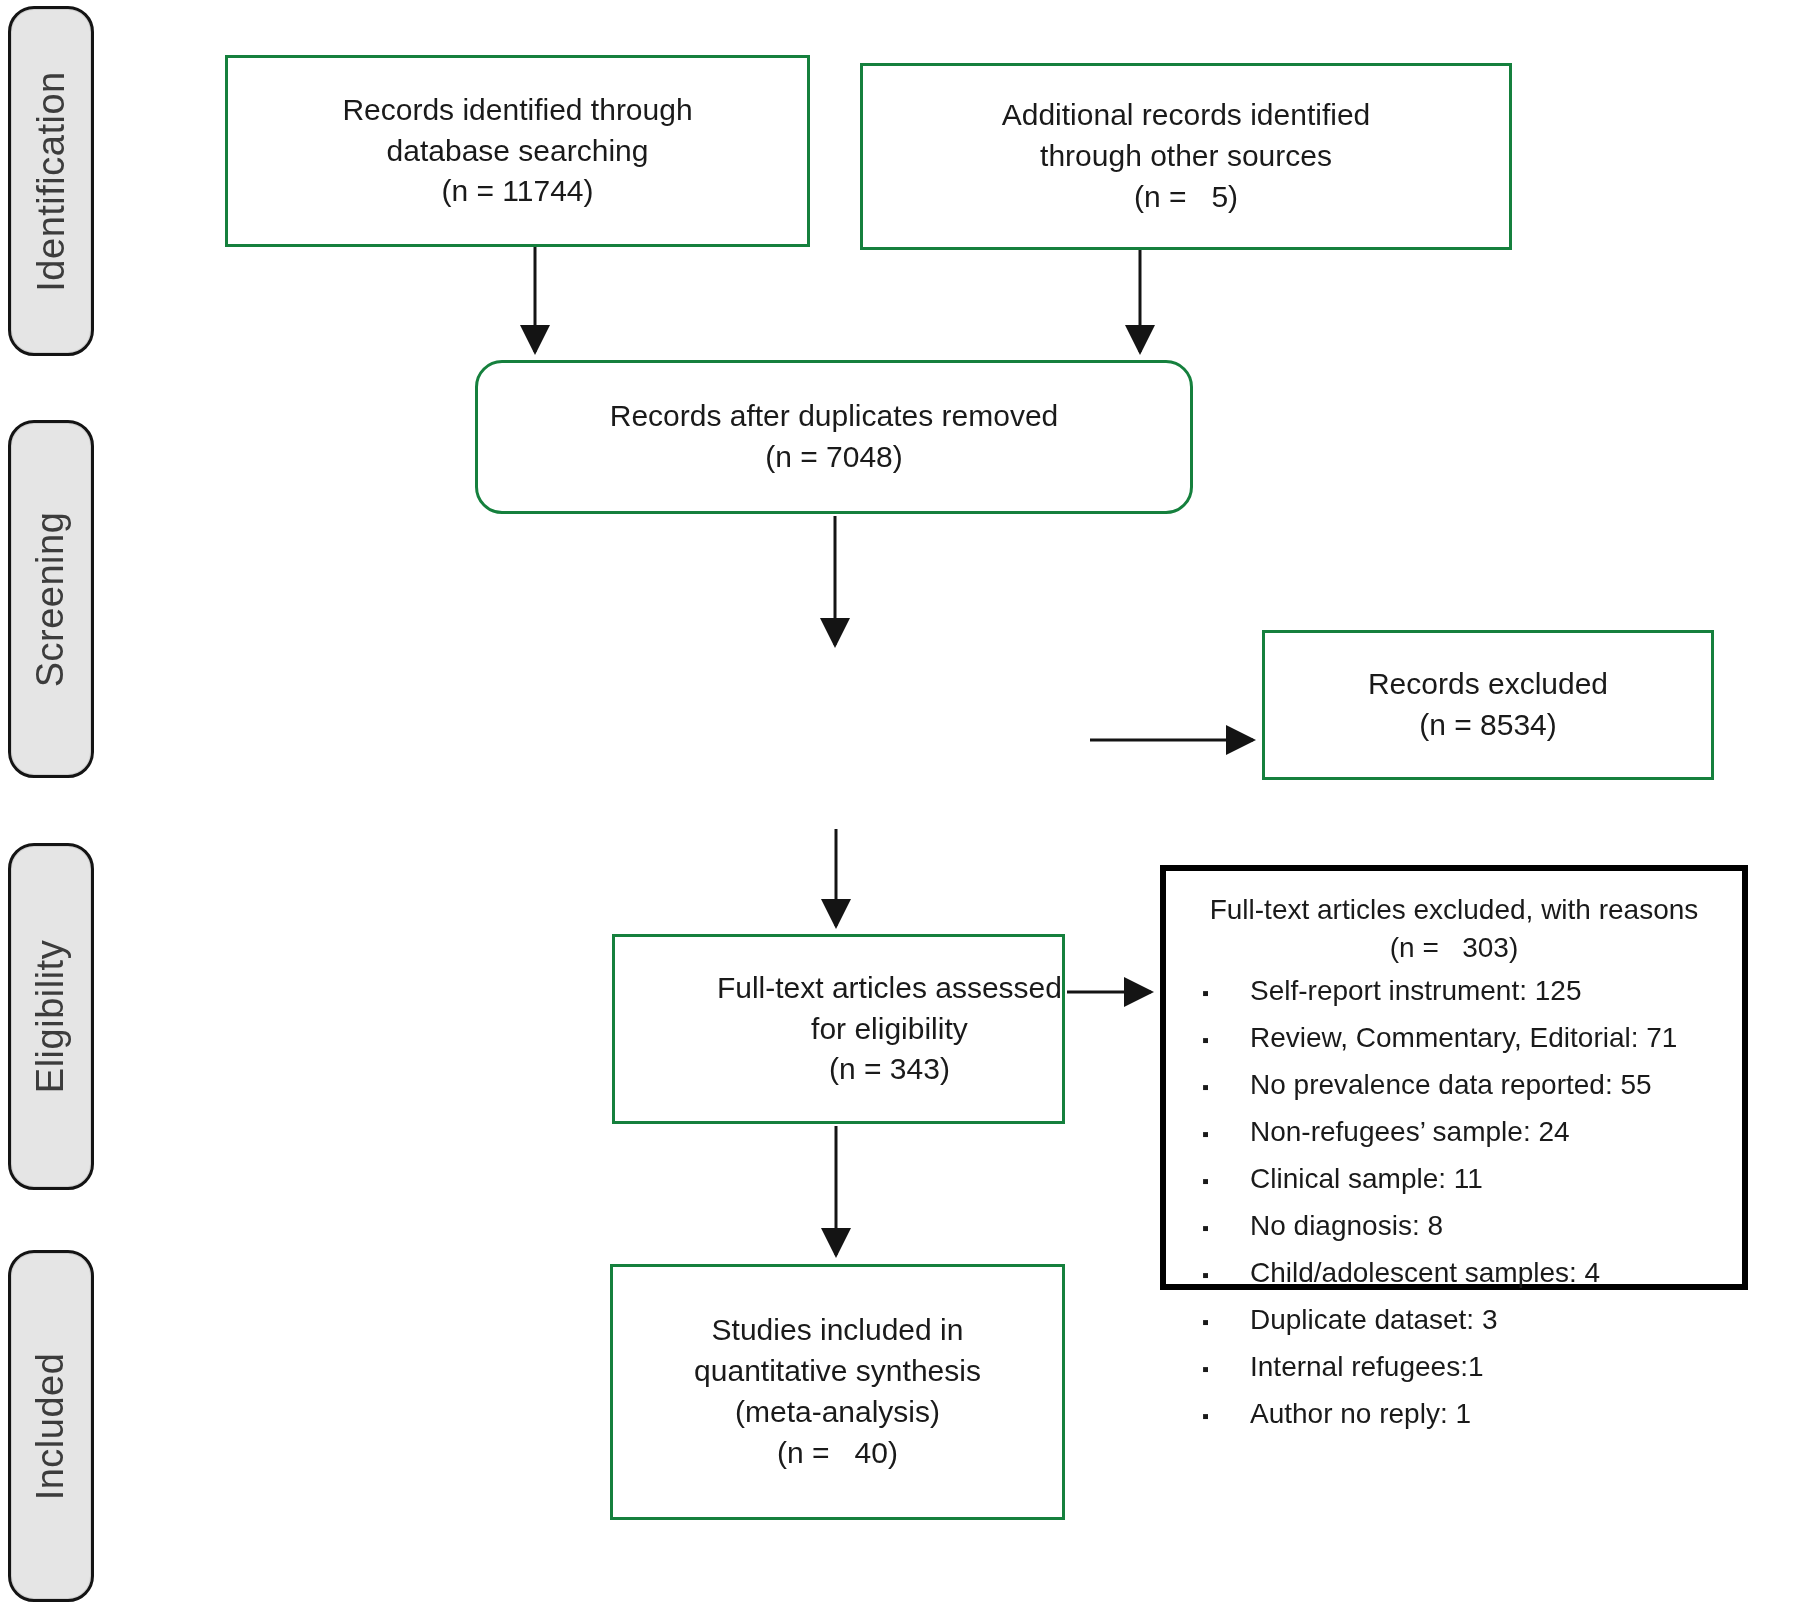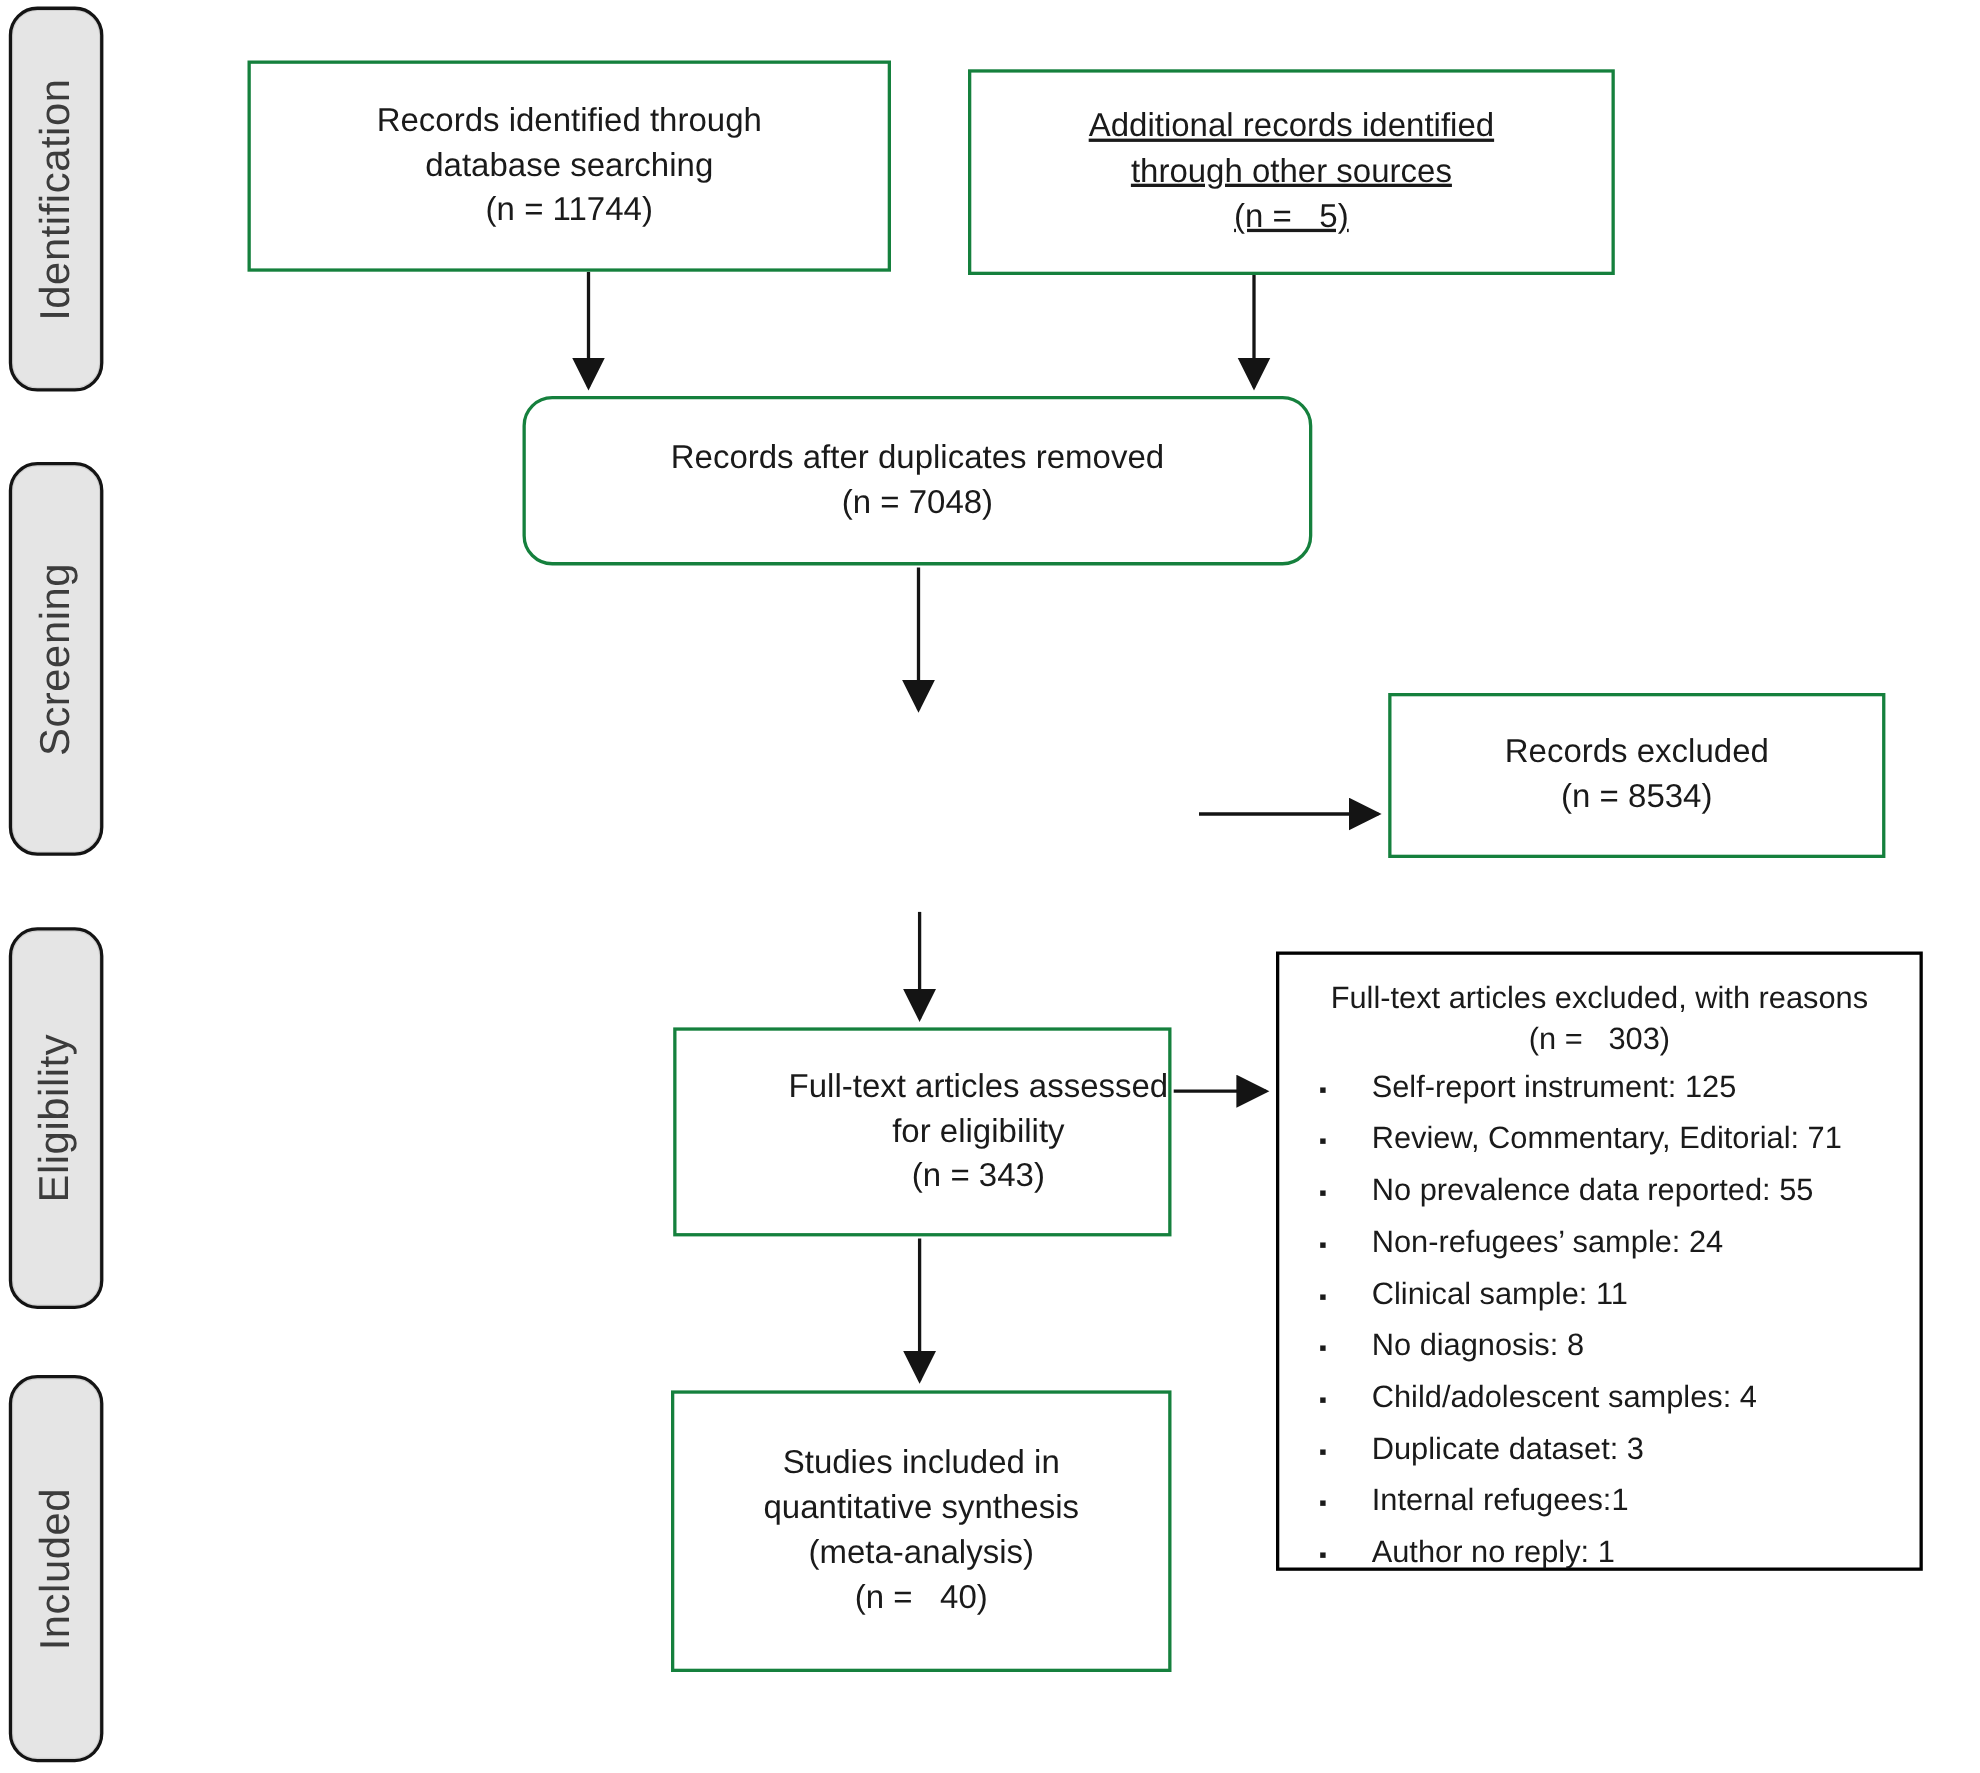--- a/index.html
+++ b/index.html
@@ -47,33 +47,33 @@
     border:3px solid #15803d;
     display:flex;
     align-items:center;
     justify-content:center;
     text-align:center;
     font-size:30px;
     line-height:1.36;
     white-space:pre-wrap;
   }
   #box-records-identified { left:225px;  top:55px;   width:585px; height:192px; }
-  #box-additional-records { left:880px;  top:63px;   width:588px; height:187px;text-decoration:underline; }
+  #box-additional-records { left:860px;  top:63px;   width:652px; height:187px; }
   #box-after-duplicates   { left:475px;  top:360px;  width:718px; height:154px;border-radius:27px; }
   #box-screened           { left:585px;  top:653px;  width:502px; height:174px; }
   #box-records-excluded   { left:1262px; top:630px;  width:452px; height:150px; }
   #box-fulltext-assessed  { left:612px;  top:934px;  width:453px; height:190px;justify-content:flex-end; }
   #box-included-studies   { left:610px;  top:1264px; width:455px; height:256px; }
 
   
   #box-fulltext-excluded {
     position:absolute;
-    left:1160px; top:865px; width:588px; height:563px;
+    left:1160px; top:865px; width:588px; height:425px;
     background:#ffffff;
-    border:3px solid #000000;
+    border:6px solid #000000;
     padding:20px 12px 10px 12px;
     font-size:28px;
   }
   .excl-title {
     text-align:center;
     white-space:nowrap;
     line-height:1.35;
   }
   .excl-count {
     text-align:center;

